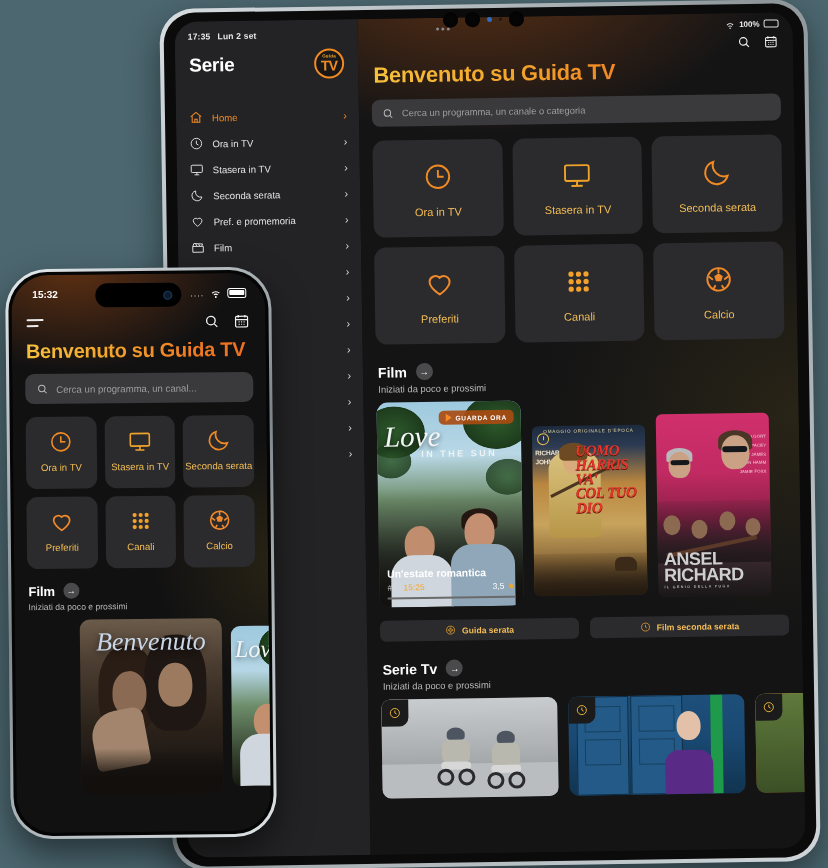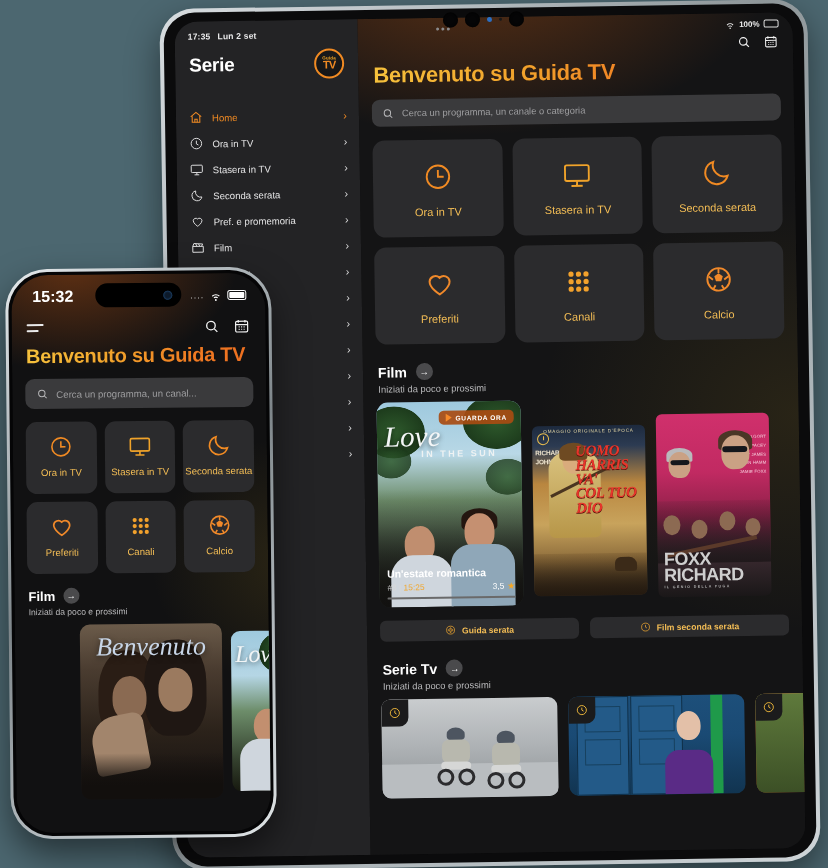--- a/index.html
+++ b/index.html
@@ -65,21 +65,21 @@
   }
   #menu-title { font-size: 19px; font-weight: 700; color: #fff; letter-spacing: -.2px; }
   .logo-badge {
     width: 30px; height: 30px; border-radius: 50%;
     border: 2px solid #f08a23;
     display:flex; flex-direction:column; align-items:center; justify-content:center;
     line-height: 1;
     background: radial-gradient(circle at 50% 40%, #1c1c1d, #141415);
   }
   .logo-sm { font-size: 4.5px; color: #f5a623; font-weight: 700; letter-spacing:.2px; margin-bottom:-1px;}
-  .logo-lg { font-size: 11px; color: #f08a23; font-weight: 700; letter-spacing:-.8px; }
+  .logo-lg { font-size: 14px; color: #f08a23; font-weight: 700; letter-spacing:-.8px; }
 
   #nav-list { margin-top: 24px; display: flex; flex-direction: column; }
   .nav-item {
     display: flex; align-items: center;
     height: 26px;
     padding: 0 12px 0 13px;
     gap: 9px;
     cursor: pointer;
   }
   .nav-ico { width: 14px; height: 14px; flex: 0 0 14px; display:flex; align-items:center; justify-content:center; color:#dcdcdd; }
@@ -296,21 +296,21 @@
   #dyn-island {
     position:absolute; left:50%; top:9px; transform:translateX(-50%);
     width: 86px; height: 24px; border-radius: 14px; background:#000; z-index:6;
     display:flex; align-items:center; justify-content:flex-end; padding-right:9px;
   }
   #dyn-island .lens { width:9px;height:9px;border-radius:50%;background:#0d1a2a; box-shadow: inset 0 0 2px #2f6fb0;}
   #ph-status {
     display:flex; align-items:center; justify-content:space-between;
     padding: 13px 6px 0 8px; position:relative; z-index:7;
   }
-  #ph-time { font-size: 16px; font-weight:700; color:#fff; }
+  #ph-time { font-size: 10px; font-weight:700; color:#fff; }
   #ph-right { display:flex; align-items:center; gap:5px; color:#fff; }
   .sig-dots { font-size:9px; letter-spacing:1px; color:#cfcfcf; }
   .ph-batt { width:19px;height:10px;border:1.2px solid #fff;border-radius:2.5px;padding:1.2px;}
   .ph-batt i { display:block;width:100%;height:100%;background:#fff;border-radius:1px;}
   #ph-nav { display:flex; align-items:center; justify-content:space-between; padding: 14px 3px 0 2px;}
   #hamb { display:flex; flex-direction:column; gap:4px; cursor:pointer;}
   #hamb i { display:block; width:17px;height:2px;background:#e9e9ea;border-radius:2px;}
   #hamb i:last-child { width:12px; }
   #ph-tools { display:flex; gap:14px; color:#f2f2f2;}
   #ph-tools svg { width:16px;height:16px;display:block;cursor:pointer;}
@@ -679,21 +679,21 @@
               <span class="ccp2h"></span>
                 <span class="cc-p ccp2"></span>
                 <span class="ccp2g"></span>
               <span class="cc-crowd"></span>
               <span class="cc-f ccf1"></span>
                 <span class="cc-f ccf2"></span>
                 <span class="cc-f ccf3"></span>
                 <span class="cc-f ccf4"></span>
               <span class="cc-gun"></span>
               <span class="cc-title">
-                <div class="l1">FOXX</div>
+                <div class="l1">ANSEL</div>
                 <div class="l2">RICHARD</div>
                 <div class="l3">IL GENIO DELLA FUGA</div>
               </span>
             </div>
           </div>
 
           <div class="btn-row">
             <div class="pillbtn">
               <svg viewBox="0 0 24 24" fill="none" stroke="currentColor" stroke-width="1.6">
                   <circle cx="12" cy="12" r="8.6"></circle>

